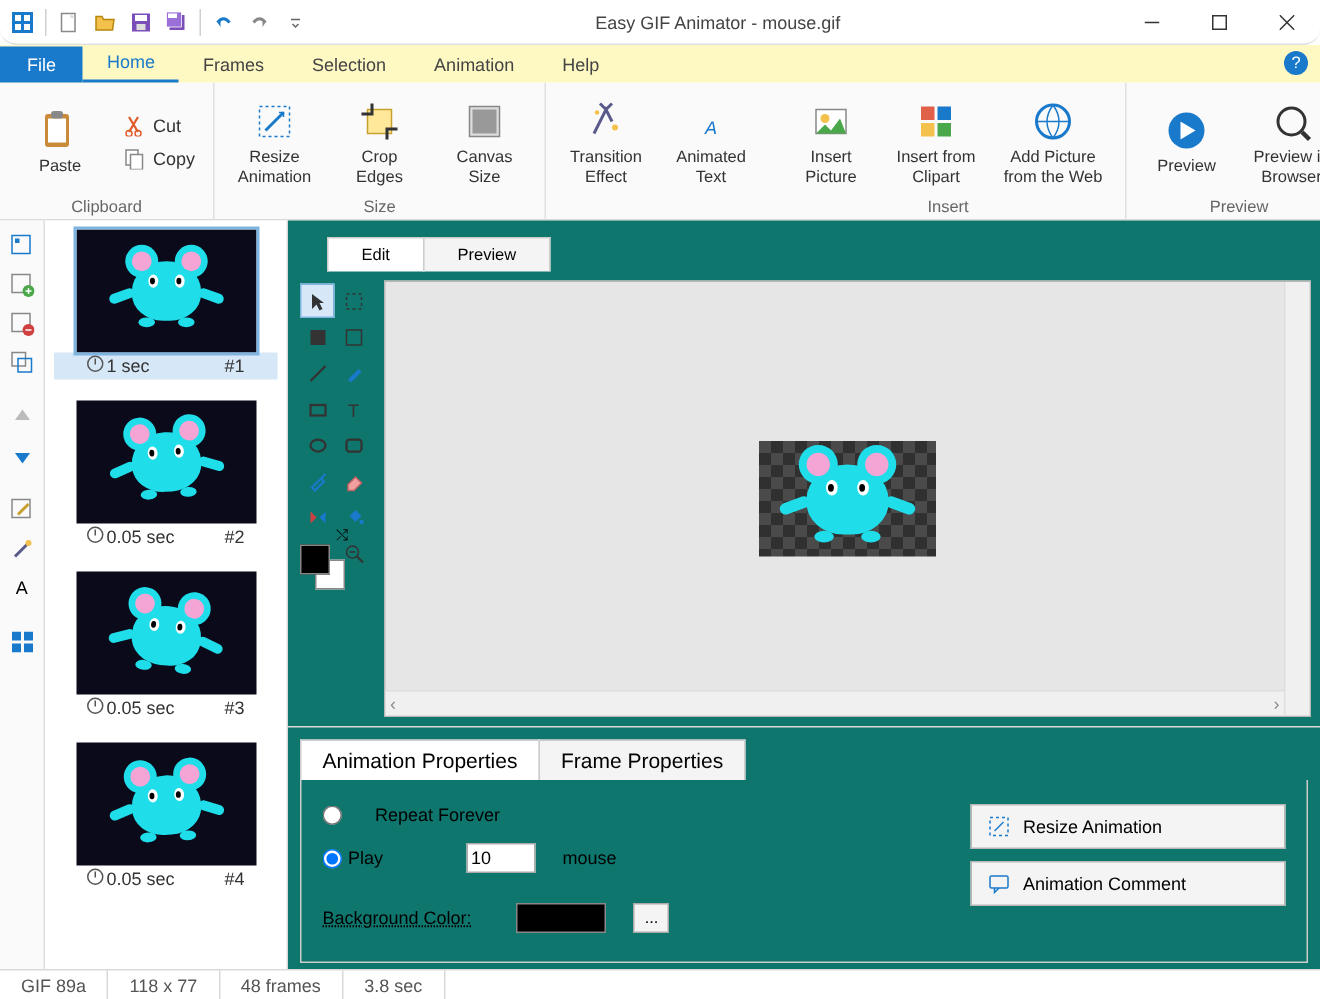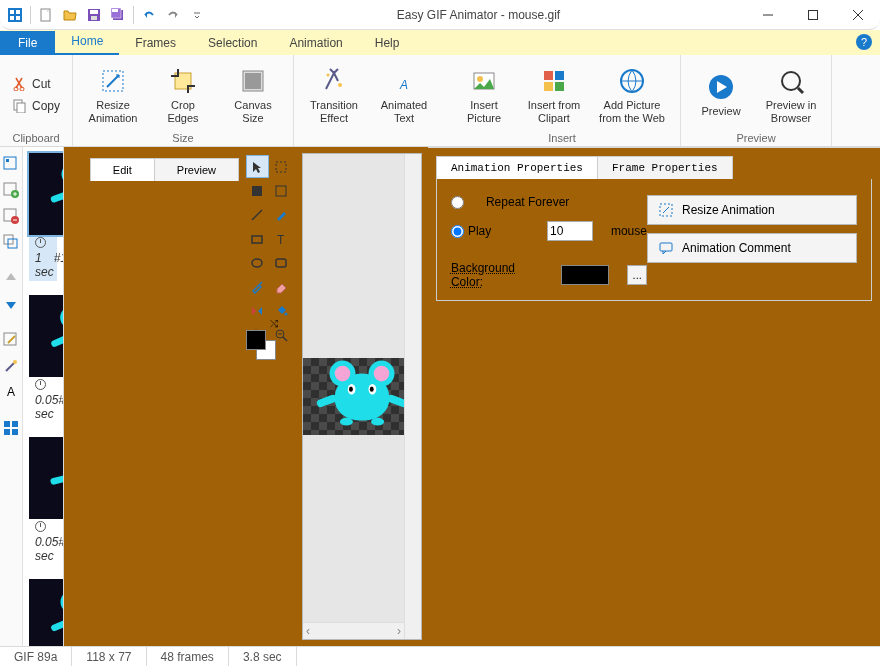--- a/index.html
+++ b/index.html
@@ -37,46 +37,46 @@
 .mainarea { display: flex; height: 499px; }
 .left-toolbar { width: 30px; background: #fafafa; border-right: 1px solid #e0e0e0; display: flex; flex-direction: column; align-items: center; padding: 6px 0; gap: 4px; }
 .tb-btn { width: 22px; height: 22px; display: flex; align-items: center; justify-content: center; cursor: pointer; }
 
 
 .frames-panel { width: 162px; background: #fff; border-right: 1px solid #dadada; overflow-y: auto; padding: 6px; display: flex; flex-direction: column; gap: 14px; }
 .frame-item { display: flex; flex-direction: column; }
 .frame-item.selected .thumb { outline: 2px solid #7eb4e0; }
 .frame-item.selected .frame-info { background: #d6e8f7; }
 .thumb { width: 120px; height: 82px; background: #0a0a1a; position: relative; margin: 0 auto; }
-.frame-info { display: flex; justify-content: space-between; align-items: center; padding: 2px 6px; font-size: 11px; color: #333; font-style: italic; }
+.frame-info { display: flex; justify-content: space-between; align-items: center; padding: 2px 22px; font-size: 11px; color: #333; }
 .clock-icon { display: inline-block; width: 11px; height: 11px; border: 1px solid #555; border-radius: 50%; position: relative; margin-right: 2px; }
 .clock-icon:after { content: ''; position: absolute; left: 4px; top: 1px; width: 1px; height: 4px; background: #555; }
 
 
-.right-area { flex: 1; display: flex; flex-direction: row; background: #a16207; }
+.right-area { flex: 1; display: flex; flex-direction: column; background: #0f766e; }
 .edit-tabs { height: 28px; display: flex; align-items: flex-end; padding-left: 26px; margin-top: 6px; }
 .etab { padding: 5px 22px; border: 1px solid #ccc; background: #f4f4f4; font-size: 11px; cursor: pointer; border-bottom: none; margin-right: -1px; }
 .etab.active { background: #fff; position: relative; z-index: 2; }
 .canvas-area { flex: 1; display: flex; padding: 6px; }
 .tool-palette { width: 52px; display: flex; flex-wrap: wrap; align-content: flex-start; gap: 1px; padding: 2px; }
 .palette-btn { width: 23px; height: 23px; display: flex; align-items: center; justify-content: center; cursor: pointer; border: 1px solid transparent; }
 .palette-btn.active { background: #d6e8f7; border-color: #7eb4e0; }
 .color-swatch { display: flex; flex-direction: column; margin-top: 6px; margin-left: 2px; }
 .swatch-fg { width: 20px; height: 20px; background: #000; border: 1px solid #888; position: relative; z-index: 2; }
 .swatch-bg { width: 20px; height: 20px; background: #fff; border: 1px solid #888; margin-top: -10px; margin-left: 10px; }
 .swap-arrow { font-size: 10px; margin-left: 24px; margin-top: -36px; cursor: pointer; }
 .canvas-viewport { flex: 1; background: #e6e6e6; border: 1px solid #b8b8b8; position: relative; display: flex; align-items: center; justify-content: center; margin-left: 6px; }
 .canvas-content { width: 118px; height: 77px; background: repeating-conic-gradient(#303030 0% 25%, #4a4a4a 0% 50%) 0 0/16px 16px; position: relative; }
 .scrollbar-v { width: 17px; height: 100%; position: absolute; right: 0; top: 0; background: #f0f0f0; border-left: 1px solid #ddd; }
 .scrollbar-h { height: 17px; width: calc(100% - 17px); position: absolute; bottom: 0; left: 0; background: #f0f0f0; border-top: 1px solid #ddd; display: flex; justify-content: space-between; align-items: center; padding: 0 3px; font-size: 10px; color: #888; }
 
 
 .props-panel { height: 162px; border-top: 1px solid #dadada; padding: 8px; }
 .prop-tabs { display: flex; }
-.ptab { padding: 5px 14px; border: 1px solid #ccc; background: #f4f4f4; font-size: 11px; cursor: pointer; border-bottom: none; margin-right: -1px; font-family: Liberation Mono, monospace; }
+.ptab { padding: 5px 14px; border: 1px solid #ccc; background: #f4f4f4; font-size: 14px; cursor: pointer; border-bottom: none; margin-right: -1px; }
 .ptab.active { background: #fff; }
 .prop-body { border: 1px solid #ccc; border-top: none; padding: 16px 14px; display: flex; height: 122px; position: relative; }
 .prop-left { flex: 1; display: flex; flex-direction: column; gap: 12px; font-size: 11px; }
 .prop-row { display: flex; align-items: center; gap: 18px; }
 .prop-right { width: 210px; display: flex; flex-direction: column; gap: 8px; }
 .wide-btn { display: flex; align-items: center; gap: 8px; padding: 6px 10px; border: 1px solid #b8b8b8; background: #f4f4f4; cursor: pointer; font-size: 11px; }
 .checkbox-row { display: flex; align-items: center; gap: 6px; font-size: 11px; margin-top: 4px; }
 input[type="radio"] { margin-right: 4px; }
 input[type="number"] { width: 46px; padding: 2px; border: 1px solid #aaa; }
 .color-box { width: 60px; height: 20px; background: #000; border: 1px solid #888; }
@@ -190,20 +190,30 @@
   <div class="tab">Frames</div>
   <div class="tab">Selection</div>
   <div class="tab">Animation</div>
   <div class="tab">Help</div>
   <div class="help-icon">?</div>
 </div>
 
 <div class="ribbon">
   <div class="rgroup">
     <div class="rgroup-body">
+      <div class="big-btn">
+        <div class="icon">
+            <svg width="28" height="28">
+              <rect x="4" y="3" width="16" height="22" fill="#c98a3a" rx="2"></rect>
+              <rect x="6" y="6" width="12" height="16" fill="#fff"></rect>
+              <rect x="8" y="1" width="8" height="5" fill="#888" rx="2"></rect>
+            </svg>
+          </div>
+        <div class="lbl">Paste</div>
+      </div>
       <div class="small-btns">
         <div class="small-btn">
             <span class="icon">
               <svg width="14" height="14">
                 <path d="M3 1 L9 11 M9 1 L3 11" stroke="#e05a2a" stroke-width="1.5"></path>
                 <circle cx="3" cy="12" r="2" fill="none" stroke="#e05a2a"></circle>
                 <circle cx="9" cy="12" r="2" fill="none" stroke="#e05a2a"></circle>
               </svg>
             </span>
             <span>Cut</span>

